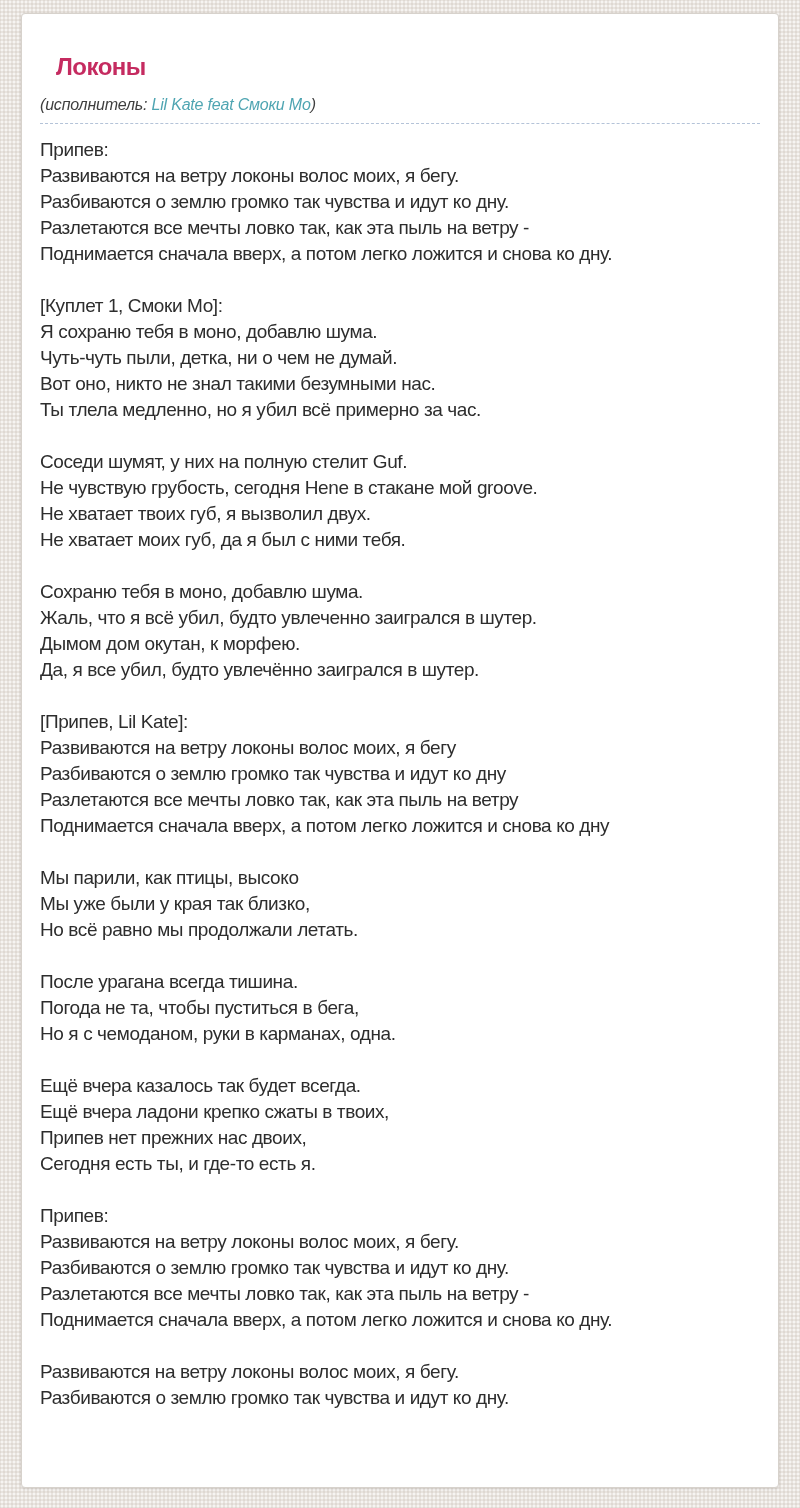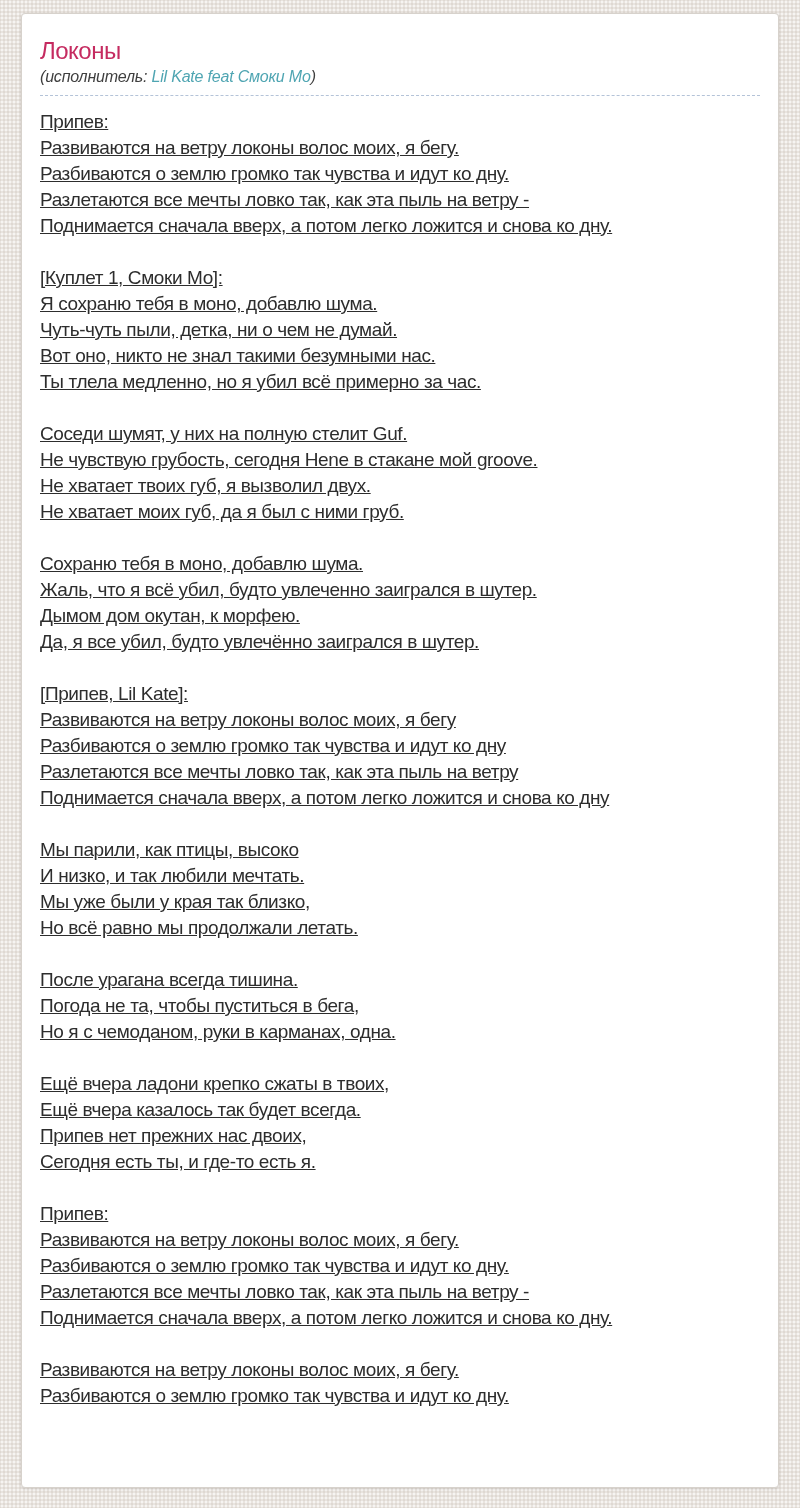--- a/index.html
+++ b/index.html
@@ -33,24 +33,24 @@
     border:1px solid var(--card-border);
     border-radius:4px;
     box-shadow:0 1px 3px rgba(0,0,0,.10);
     padding:24px 18px 28px 18px;
   }
   .song-header{
     border-bottom:1px dashed var(--dash-color);
     padding-bottom:8px;
   }
   h1.song-title{
-    margin:0;
+    margin:16px;
     font-size:24px;
     line-height:25px;
-    font-weight:400;
+    font-weight:700;
     letter-spacing:-0.5px;
     color:var(--title-color);
   }
   .artist-line{
     margin-top:4px;
     font-size:16px;
     line-height:20px;
     letter-spacing:-0.2px;
     color:var(--subtitle-color);
     font-style:italic;
@@ -59,21 +59,20 @@
     color:var(--link-color);
     text-decoration:none;
     cursor:pointer;
   }
   .lyrics{
     padding-top:13px;
     font-size:19px;
     line-height:26px;
     letter-spacing:-0.4px;
     color:var(--text-color);
-    text-decoration:underline;
   }
   .stanza{margin:0 0 26px 0;}
   .stanza:last-child{margin-bottom:0;}
   .lyric-line{line-height:26px;}
 </style>
 </head>
 <body>
 
 <div class="card">
   <div class="song-header">
@@ -92,49 +91,48 @@
         <div class="lyric-line">[Куплет 1, Смоки Мо]:</div>
         <div class="lyric-line">Я сохраню тебя в моно, добавлю шума.</div>
         <div class="lyric-line">Чуть-чуть пыли, детка, ни о чем не думай.</div>
         <div class="lyric-line">Вот оно, никто не знал такими безумными нас.</div>
         <div class="lyric-line">Ты тлела медленно, но я убил всё примерно за час.</div>
       </div>
       <div class="stanza">
         <div class="lyric-line">Соседи шумят, у них на полную стелит Guf.</div>
         <div class="lyric-line">Не чувствую грубость, сегодня Hene в стакане мой groove.</div>
         <div class="lyric-line">Не хватает твоих губ, я вызволил двух.</div>
-        <div class="lyric-line">Не хватает моих губ, да я был с ними груб.</div>
+        <div class="lyric-line">Не хватает моих губ, да я был с ними тебя.</div>
       </div>
       <div class="stanza">
         <div class="lyric-line">Сохраню тебя в моно, добавлю шума.</div>
         <div class="lyric-line">Жаль, что я всё убил, будто увлеченно заигрался в шутер.</div>
         <div class="lyric-line">Дымом дом окутан, к морфею.</div>
         <div class="lyric-line">Да, я все убил, будто увлечённо заигрался в шутер.</div>
       </div>
       <div class="stanza">
         <div class="lyric-line">[Припев, Lil Kate]:</div>
         <div class="lyric-line">Развиваются на ветру локоны волос моих, я бегу</div>
         <div class="lyric-line">Разбиваются о землю громко так чувства и идут ко дну</div>
         <div class="lyric-line">Разлетаются все мечты ловко так, как эта пыль на ветру</div>
         <div class="lyric-line">Поднимается сначала вверх, а потом легко ложится и снова ко дну</div>
       </div>
       <div class="stanza">
         <div class="lyric-line">Мы парили, как птицы, высоко</div>
-        <div class="lyric-line">И низко, и так любили мечтать.</div>
         <div class="lyric-line">Мы уже были у края так близко,</div>
         <div class="lyric-line">Но всё равно мы продолжали летать.</div>
       </div>
       <div class="stanza">
         <div class="lyric-line">После урагана всегда тишина.</div>
         <div class="lyric-line">Погода не та, чтобы пуститься в бега,</div>
         <div class="lyric-line">Но я с чемоданом, руки в карманах, одна.</div>
       </div>
       <div class="stanza">
+        <div class="lyric-line">Ещё вчера казалось так будет всегда.</div>
         <div class="lyric-line">Ещё вчера ладони крепко сжаты в твоих,</div>
-        <div class="lyric-line">Ещё вчера казалось так будет всегда.</div>
         <div class="lyric-line">Припев нет прежних нас двоих,</div>
         <div class="lyric-line">Сегодня есть ты, и где-то есть я.</div>
       </div>
       <div class="stanza">
         <div class="lyric-line">Припев:</div>
         <div class="lyric-line">Развиваются на ветру локоны волос моих, я бегу.</div>
         <div class="lyric-line">Разбиваются о землю громко так чувства и идут ко дну.</div>
         <div class="lyric-line">Разлетаются все мечты ловко так, как эта пыль на ветру -</div>
         <div class="lyric-line">Поднимается сначала вверх, а потом легко ложится и снова ко дну.</div>
       </div>

